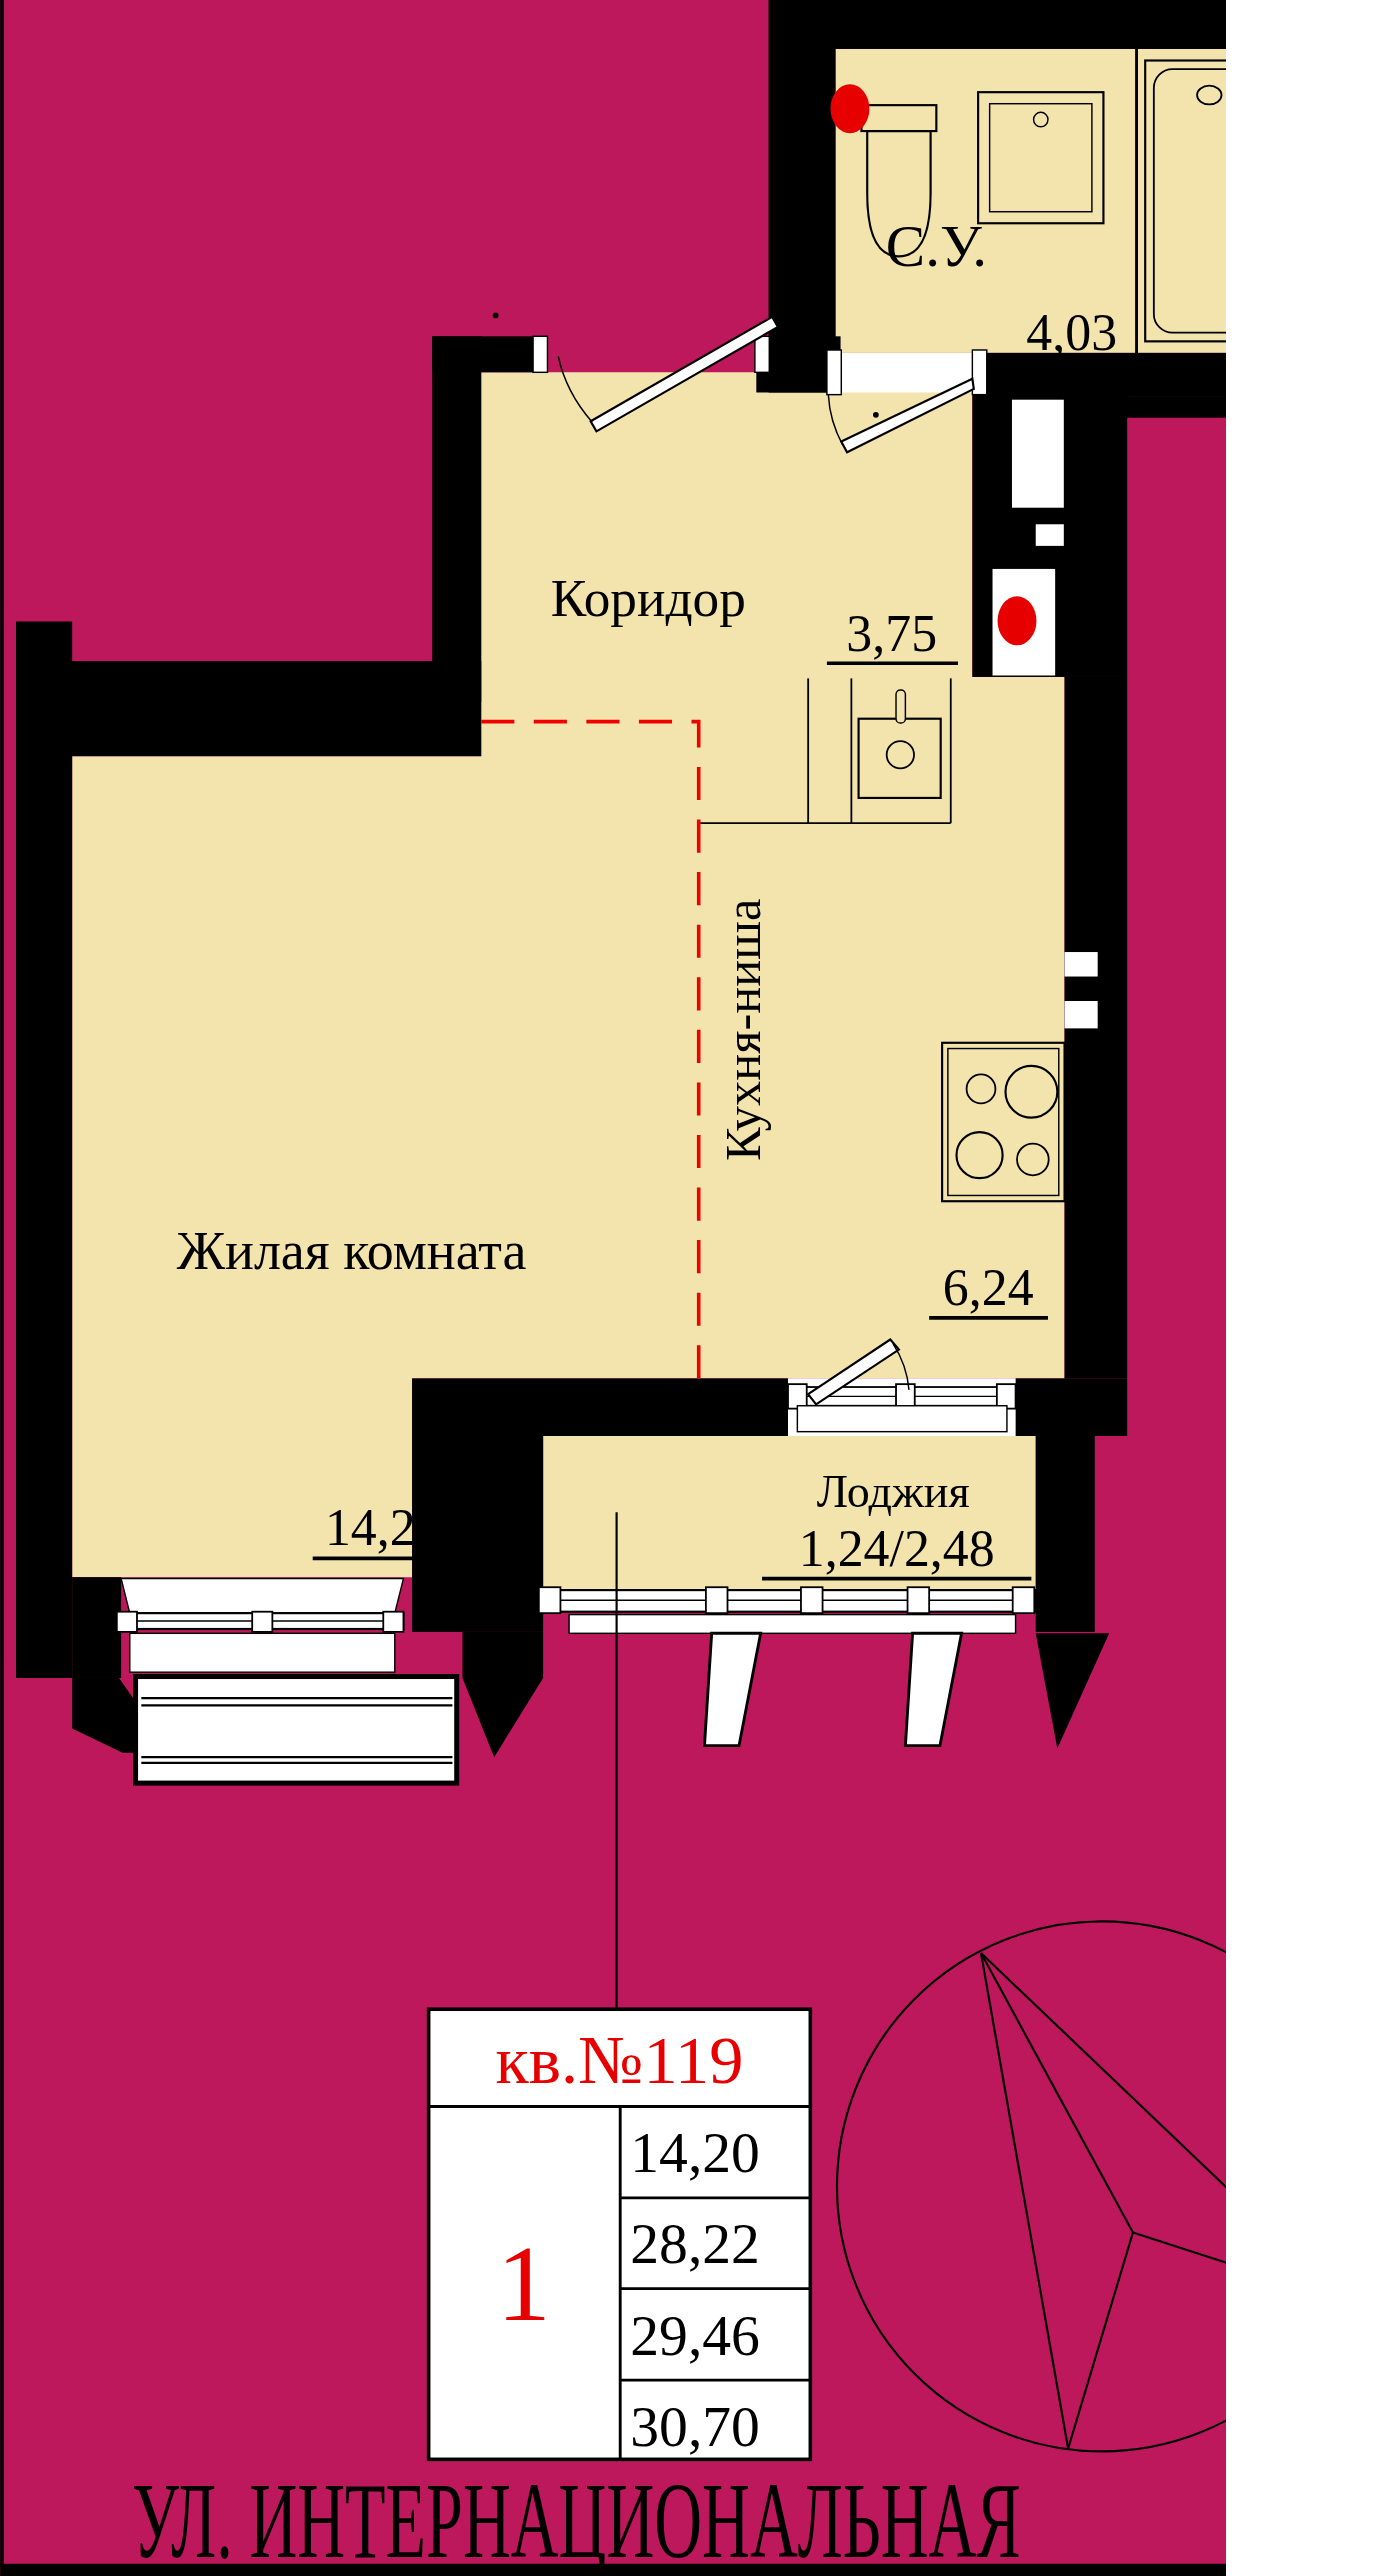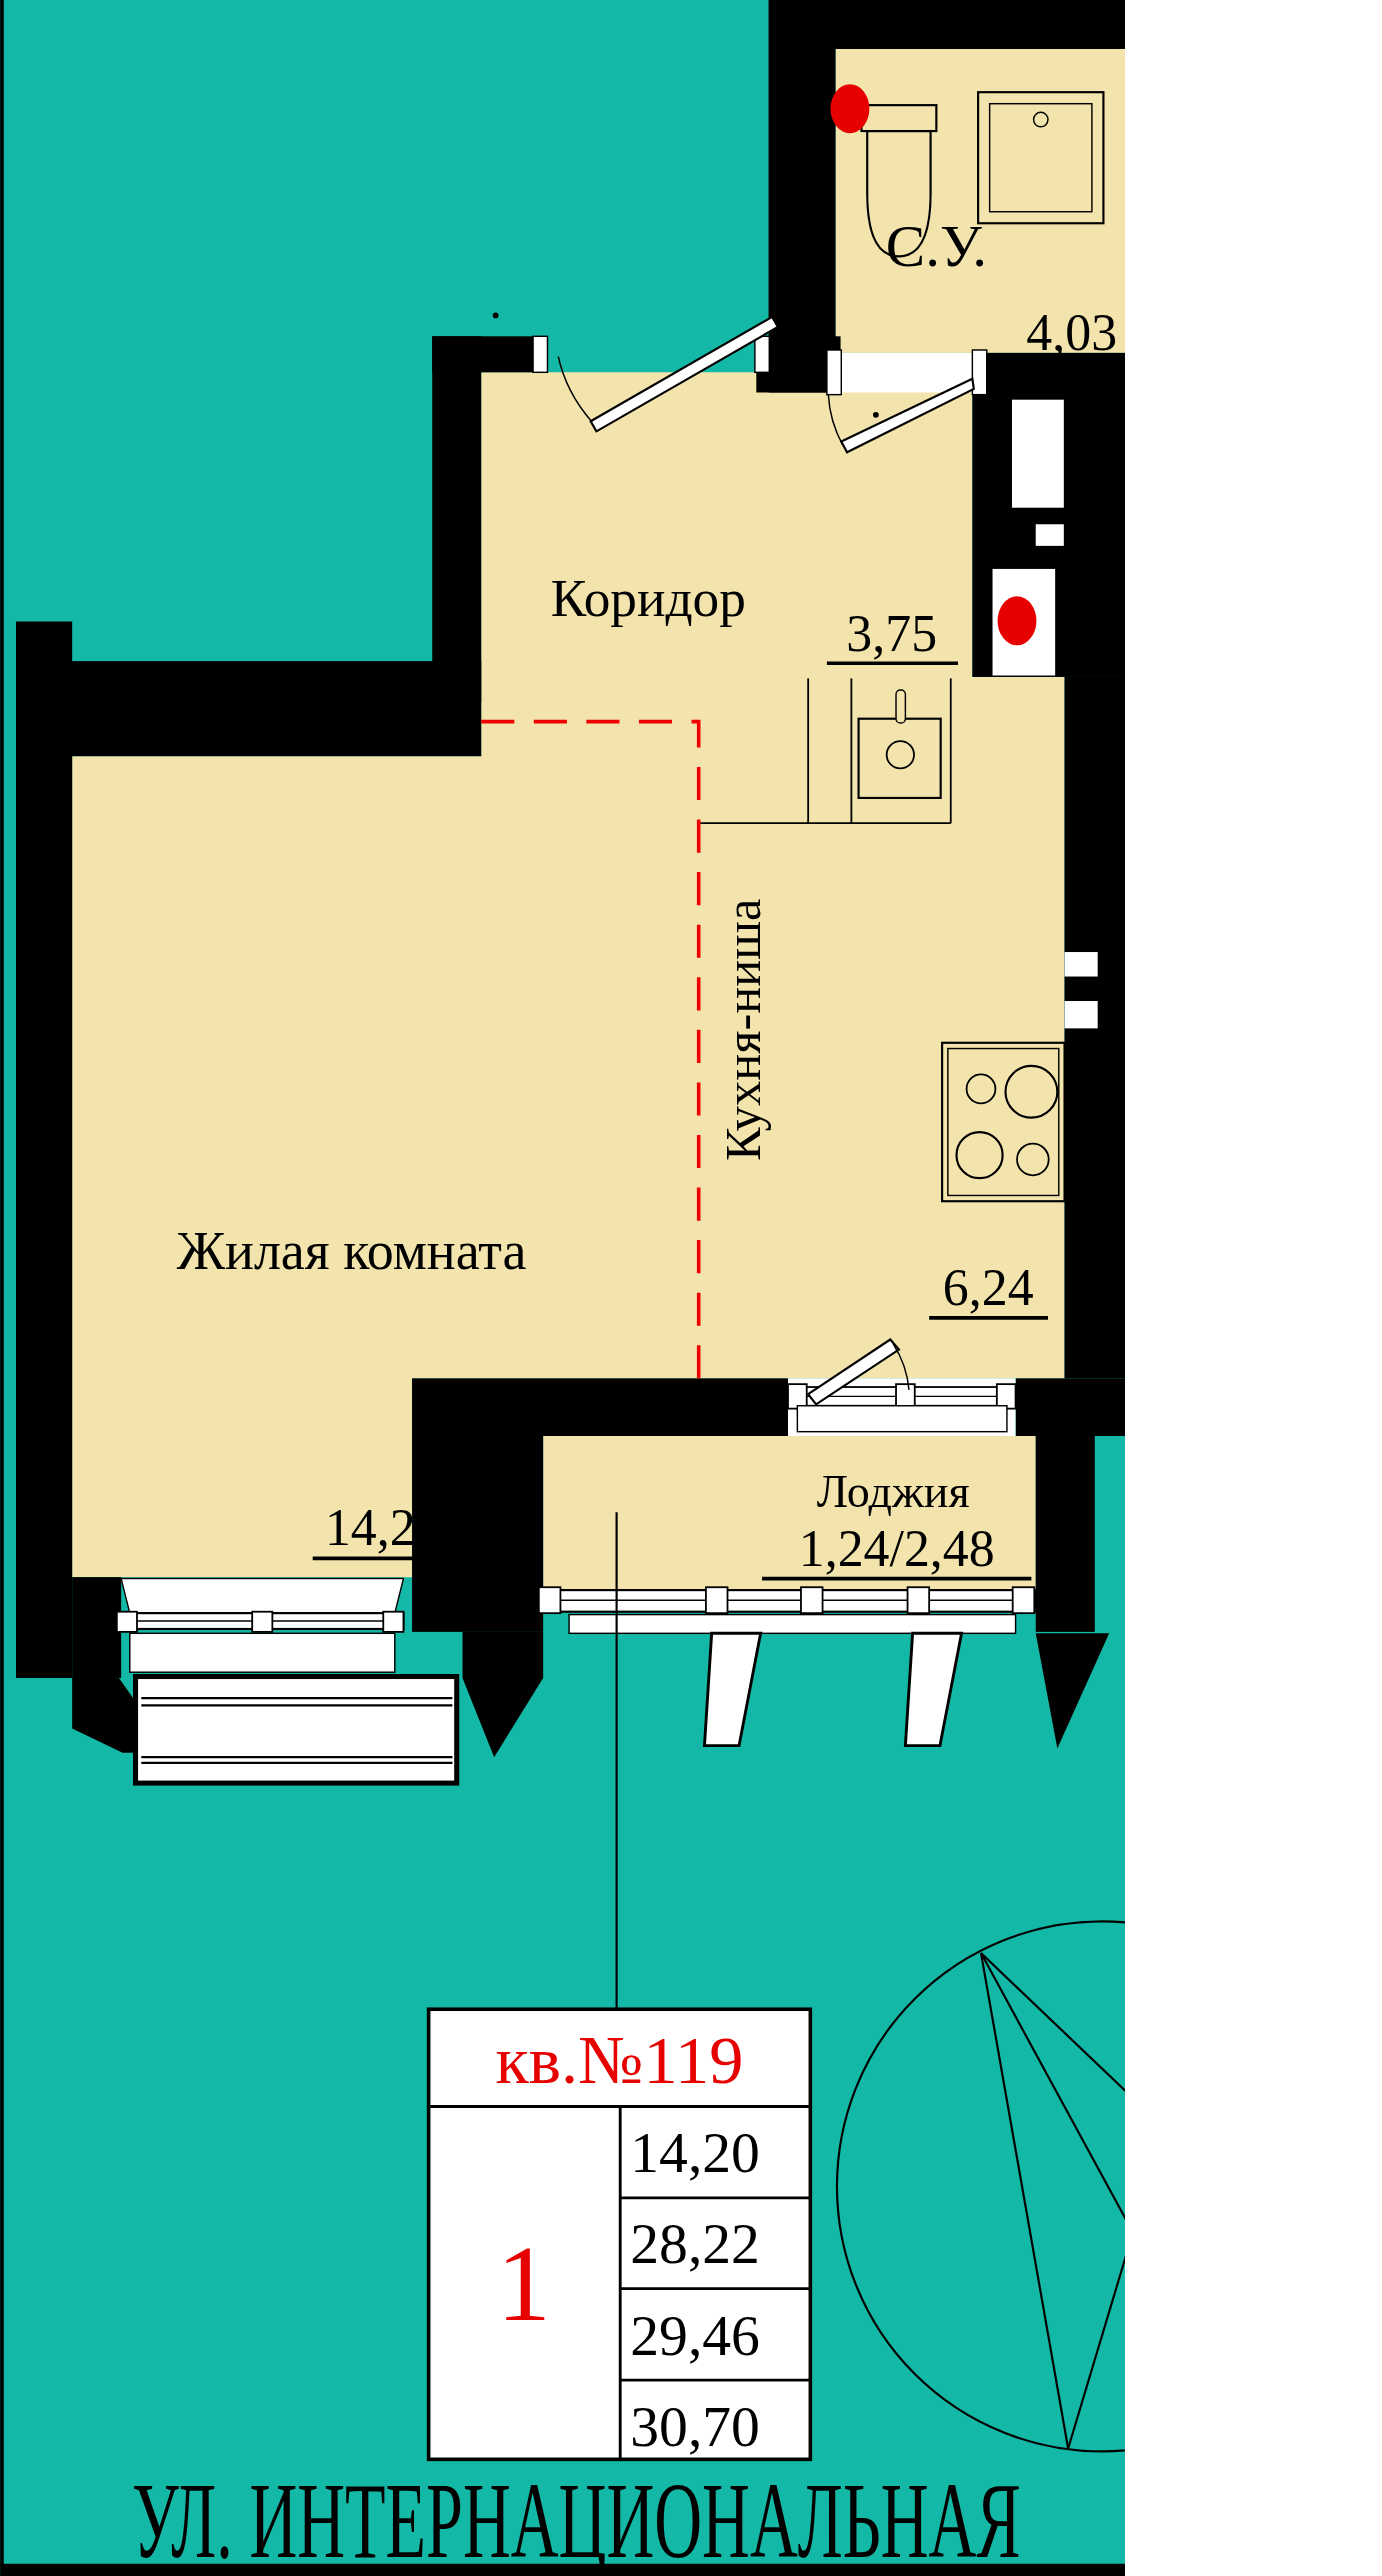--- a/index.html
+++ b/index.html
@@ -1,16 +1,16 @@
 <!DOCTYPE html>
 <html style="font-size:11.5px"><head>
 <meta charset="utf-8">
 <style>
   html,body{margin:0;padding:0;background:#ffffff;}
-  #page{position:relative;width:1125px;height:2576px;background:#14b8a6;overflow:hidden;}
+  #page{position:relative;width:1226px;height:2576px;background:#be185d;overflow:hidden;}
   svg{display:block;}
   text{font-family:"Liberation Serif","DejaVu Serif",serif;fill:#000;}
   .red{fill:#E60000;}
 </style>
 </head>
 <body>
 
 <div id="page">
 <svg viewBox="0 0 1920 3577" width="1383" height="2576">
 

